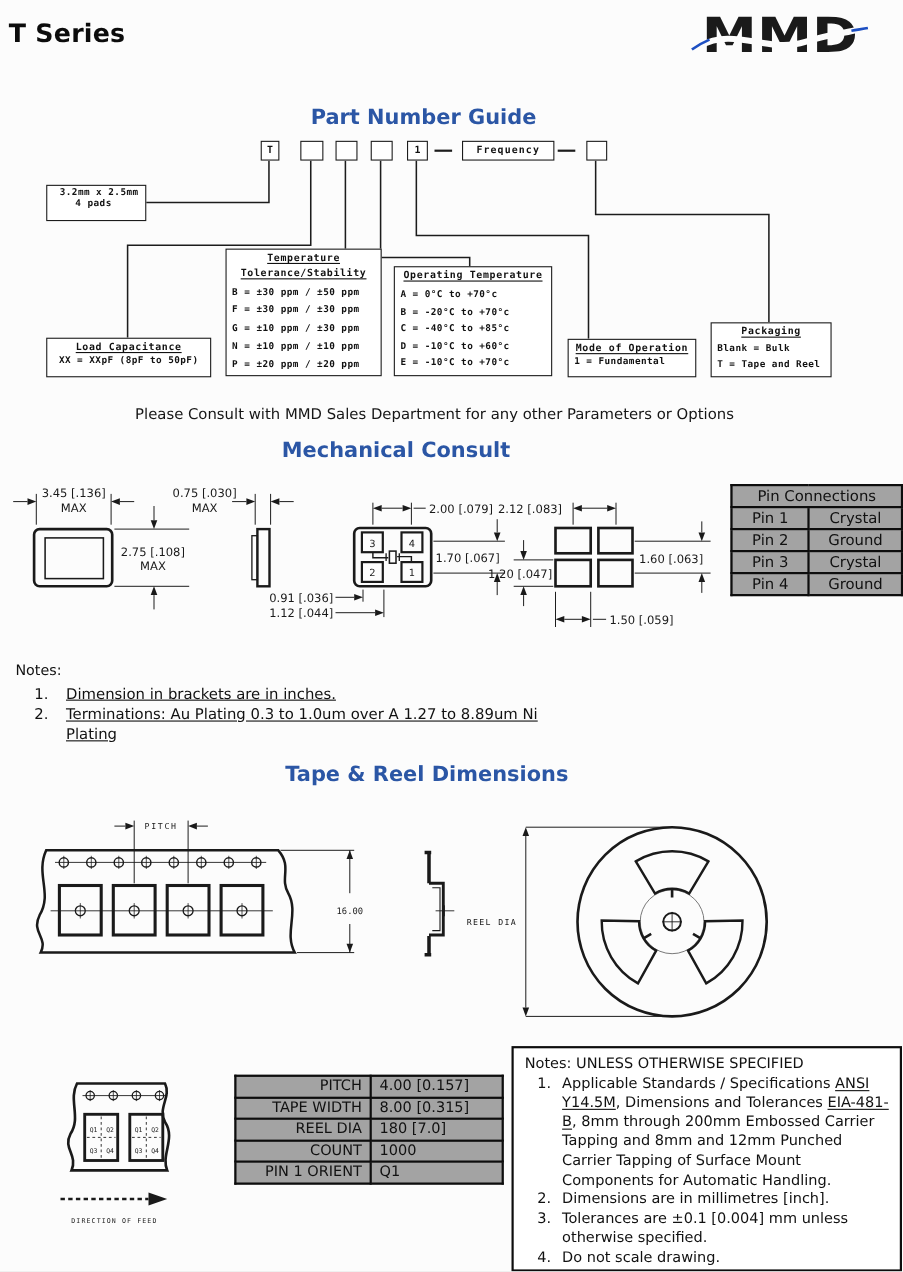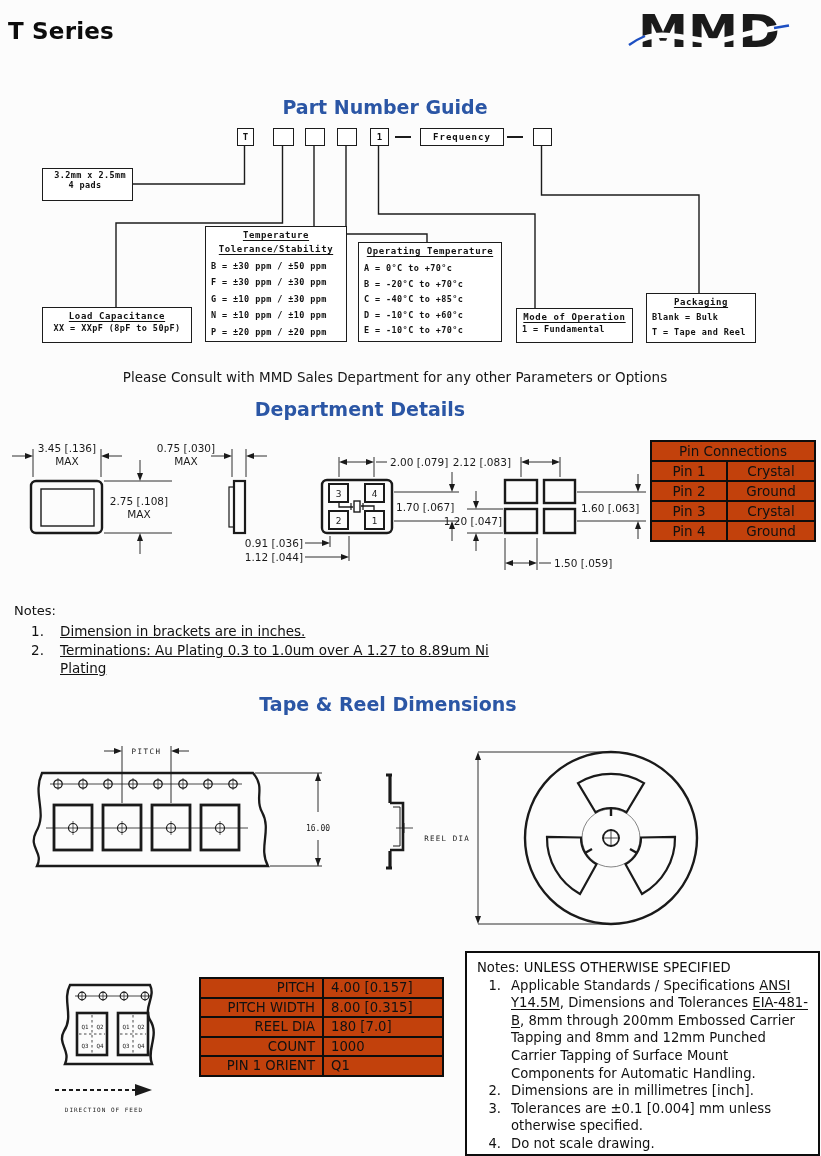--- a/index.html
+++ b/index.html
@@ -16,21 +16,21 @@
   .pn-cell{position:absolute;top:128px;height:16px;border:1.6px solid #1c1c1c;background:#fff;z-index:2;
            font:bold 9px "DejaVu Sans Mono","Liberation Mono",monospace;text-align:center;line-height:16px;}
   .pn-dash{position:absolute;top:136px;height:2px;background:#1c1c1c;z-index:2;}
   
   .pn-box{position:absolute;border:1.6px solid #1c1c1c;background:#fff;z-index:2;}
   .pn-title{font:bold 9px "DejaVu Sans Mono","Liberation Mono",monospace;letter-spacing:.6px;
             text-decoration:underline;text-underline-offset:2px;text-align:center;margin-top:3px;white-space:nowrap;}
   .pn-item{font:bold 8.5px "DejaVu Sans Mono","Liberation Mono",monospace;letter-spacing:.4px;
            padding-left:5px;white-space:nowrap;}
   
-  table{border-collapse:collapse;background:#c2410c;}
+  table{border-collapse:collapse;background:#a3a3a3;margin-left:14px;}
   .pin-table td,.pin-table th{border:2px solid #0d0d0d;font-size:13.5px;font-weight:normal;
         text-align:center;padding:0 4px;height:18px;}
   .tr-table td{border:2px solid #0d0d0d;font-size:13.2px;height:17.5px;padding:0 7px;}
   .tr-table td.lbl{text-align:right;width:107px;}
   .tr-table td.val{text-align:left;width:104px;}
   
   .notes-label{font-size:13px;}
   .note-row{display:flex;font-size:13.5px;line-height:18.5px;}
   .note-num{width:44px;text-align:right;flex:none;}
   .note-txt{margin-left:16px;width:430px;text-decoration:underline;}
@@ -115,21 +115,21 @@
   </div>
 
   <div class="pn-box" style="left:646px;top:293px;width:108px;height:48px;">
     <div class="pn-title">Packaging</div>
     <div class="pn-item" style="margin-top:3px;line-height:14.5px;">Blank = Bulk</div>
     <div class="pn-item" style="line-height:14.5px;">T = Tape and Reel</div>
   </div>
 
   <div class="abs consult" style="left:0;top:369px;width:790px;">Please Consult with MMD Sales Department for any other Parameters or Options</div>
 
-  <div class="abs sec-head" style="left:0;top:398px;width:720px;">Department Details</div>
+  <div class="abs sec-head" style="left:0;top:398px;width:720px;">Mechanical Consult</div>
 
   <svg class="abs" style="left:0;top:435px;" width="660" height="175" viewBox="0 435 660 175" fill="none" stroke="#1a1a1a">
 
     <g>
       <rect x="31" y="481" width="71" height="52" rx="5" stroke-width="2.4"></rect>
       <rect x="41" y="489" width="53" height="37" stroke-width="1.4"></rect>
       <path d="M33,477 V449 M101,477 V449 M12,456 H25 M122,456 H109" stroke-width="0.9"></path>
       <polygon points="33,456 25,453 25,459" fill="#1a1a1a" stroke="none"></polygon>
       <polygon points="101,456 109,453 109,459" fill="#1a1a1a" stroke="none"></polygon>
       <path d="M104,481 H172 M104,533 H172 M140,460 V473 M140,554 V541" stroke-width="0.9"></path>
@@ -334,21 +334,21 @@
     <text class="mono" x="104" y="1112" font-size="6" letter-spacing="1" text-anchor="middle" stroke="none">DIRECTION OF FEED</text>
   </svg>
 
   <table class="tr-table abs" style="left:199px;top:977px;">
     <tbody>
         <tr>
       <td class="lbl">PITCH</td>
       <td class="val">4.00 [0.157]</td>
         </tr>
     <tr>
-      <td class="lbl">PITCH WIDTH</td>
+      <td class="lbl">TAPE WIDTH</td>
       <td class="val">8.00 [0.315]</td>
         </tr>
     <tr>
       <td class="lbl">REEL DIA</td>
       <td class="val">180 [7.0]</td>
         </tr>
     <tr>
       <td class="lbl">COUNT</td>
       <td class="val">1000</td>
         </tr>

